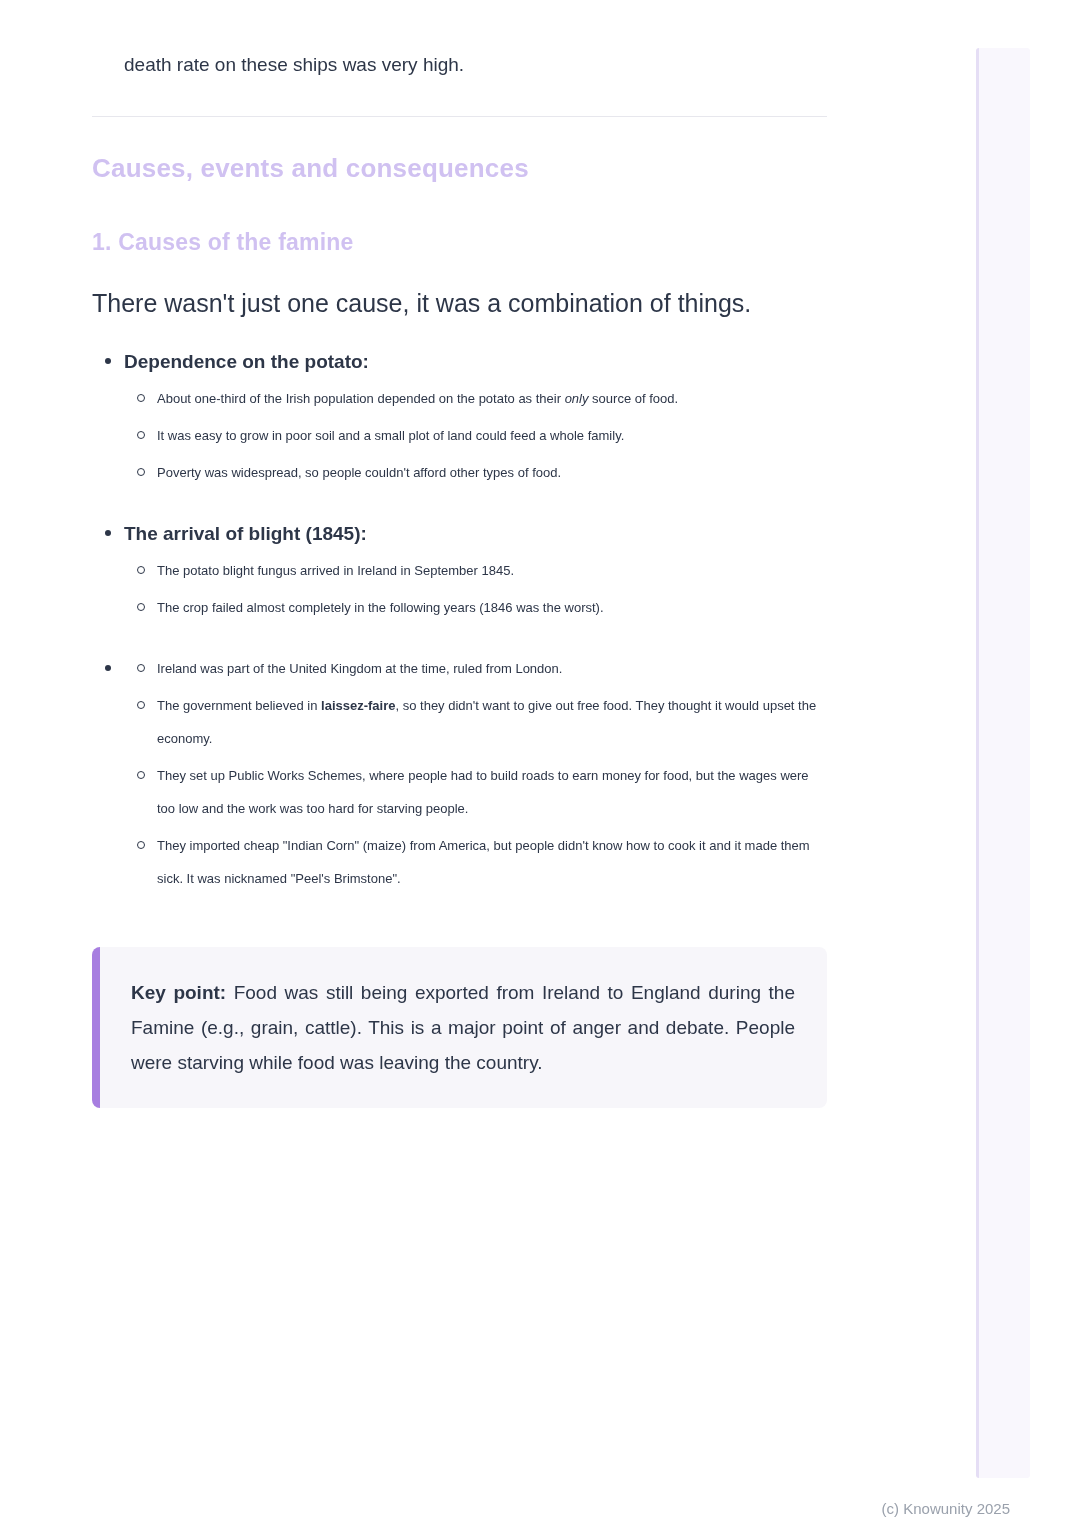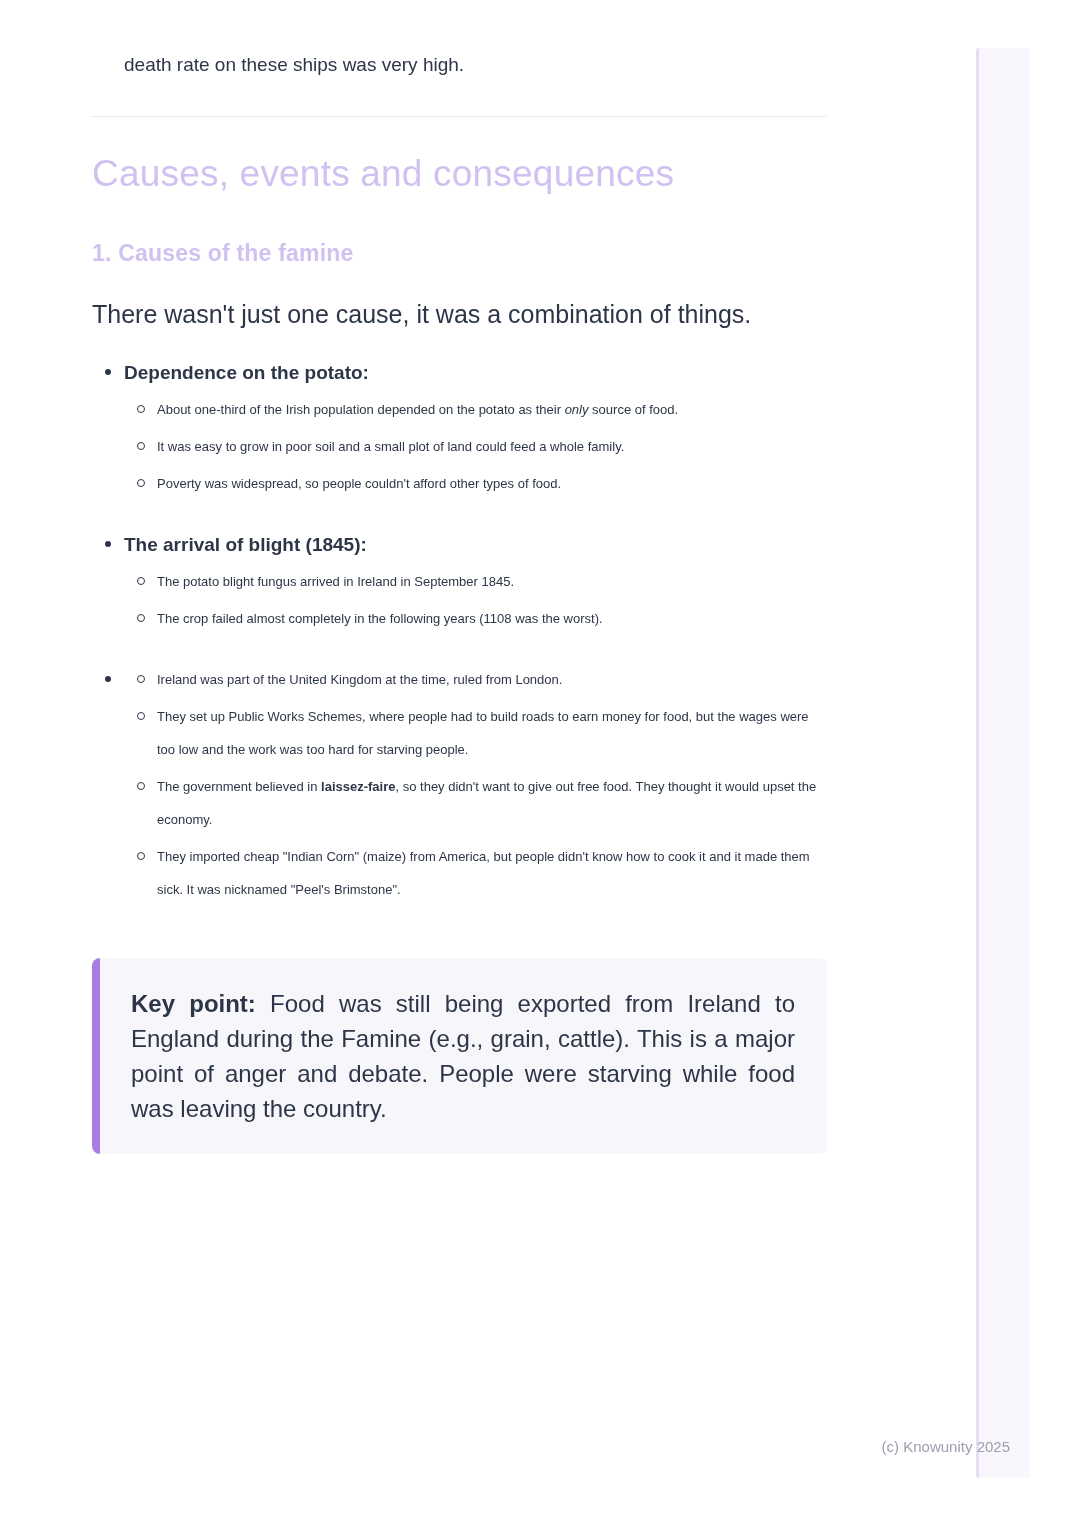--- a/index.html
+++ b/index.html
@@ -46,22 +46,22 @@
     font-size: 19px;
     line-height: 30px;
   }
   .divider {
     border: none;
     border-top: 1px solid var(--divider);
     margin: 36px 0 0;
   }
   h1.section-title {
     margin: 36px 0 0;
-    font-size: 37px;
-    font-weight: 400;
+    font-size: 26px;
+    font-weight: 700;
     color: var(--heading);
     letter-spacing: 0.2px;
   }
   h2.section-subtitle {
     margin: 45px 0 0;
     font-size: 23px;
     font-weight: 700;
     color: var(--heading);
     letter-spacing: 0.2px;
   }
@@ -116,28 +116,28 @@
   .callout {
     margin-top: 52px;
     background: var(--callout-bg);
     border-left: 8px solid var(--accent);
     border-radius: 8px;
     padding: 28px 32px 28px 31px;
     width: 735px;
   }
   .callout-text {
     margin: 0;
-    font-size: 24px;
+    font-size: 19px;
     line-height: 35px;
     text-align: justify;
   }
   .footer {
     position: absolute;
     right: 70px;
-    top: 1438px;
+    top: 1500px;
     font-size: 15px;
     color: var(--muted-text);
     z-index: 2;
   }
 </style>
 </head>
 <body>
 
 <div class="page">
 
@@ -179,39 +179,39 @@
       <li>
         <span class="m1"></span>
         <div class="li-title">The arrival of blight (1845):</div>
         <ul class="l2">
           <li>
             <span class="m2"></span>
             <div class="sub-text"><span>The potato blight fungus arrived in Ireland in September 1845.</span></div>
           </li>
           <li>
             <span class="m2"></span>
-            <div class="sub-text"><span>The crop failed almost completely in the following years (1108 was the worst).</span></div>
+            <div class="sub-text"><span>The crop failed almost completely in the following years (1846 was the worst).</span></div>
           </li>
         </ul>
       </li>
 
       <li>
         <span class="m1"></span>
         <ul class="l2">
           <li>
             <span class="m2"></span>
             <div class="sub-text"><span>Ireland was part of the United Kingdom at the time, ruled from London.</span></div>
           </li>
           <li>
             <span class="m2"></span>
+            <div class="sub-text"><span>The government believed in </span><span style="font-weight: 700;">laissez-faire</span><span>, so they didn't want to give out free food. They thought it would upset the economy.</span></div>
+          </li>
+          <li>
+            <span class="m2"></span>
             <div class="sub-text"><span>They set up Public Works Schemes, where people had to build roads to earn money for food, but the wages were too low and the work was too hard for starving people.</span></div>
-          </li>
-          <li>
-            <span class="m2"></span>
-            <div class="sub-text"><span>The government believed in </span><span style="font-weight: 700;">laissez-faire</span><span>, so they didn't want to give out free food. They thought it would upset the economy.</span></div>
           </li>
           <li>
             <span class="m2"></span>
             <div class="sub-text"><span>They imported cheap "Indian Corn" (maize) from America, but people didn't know how to cook it and it made them sick. It was nicknamed "Peel's Brimstone".</span></div>
           </li>
         </ul>
       </li>
 
     </ul>
 

